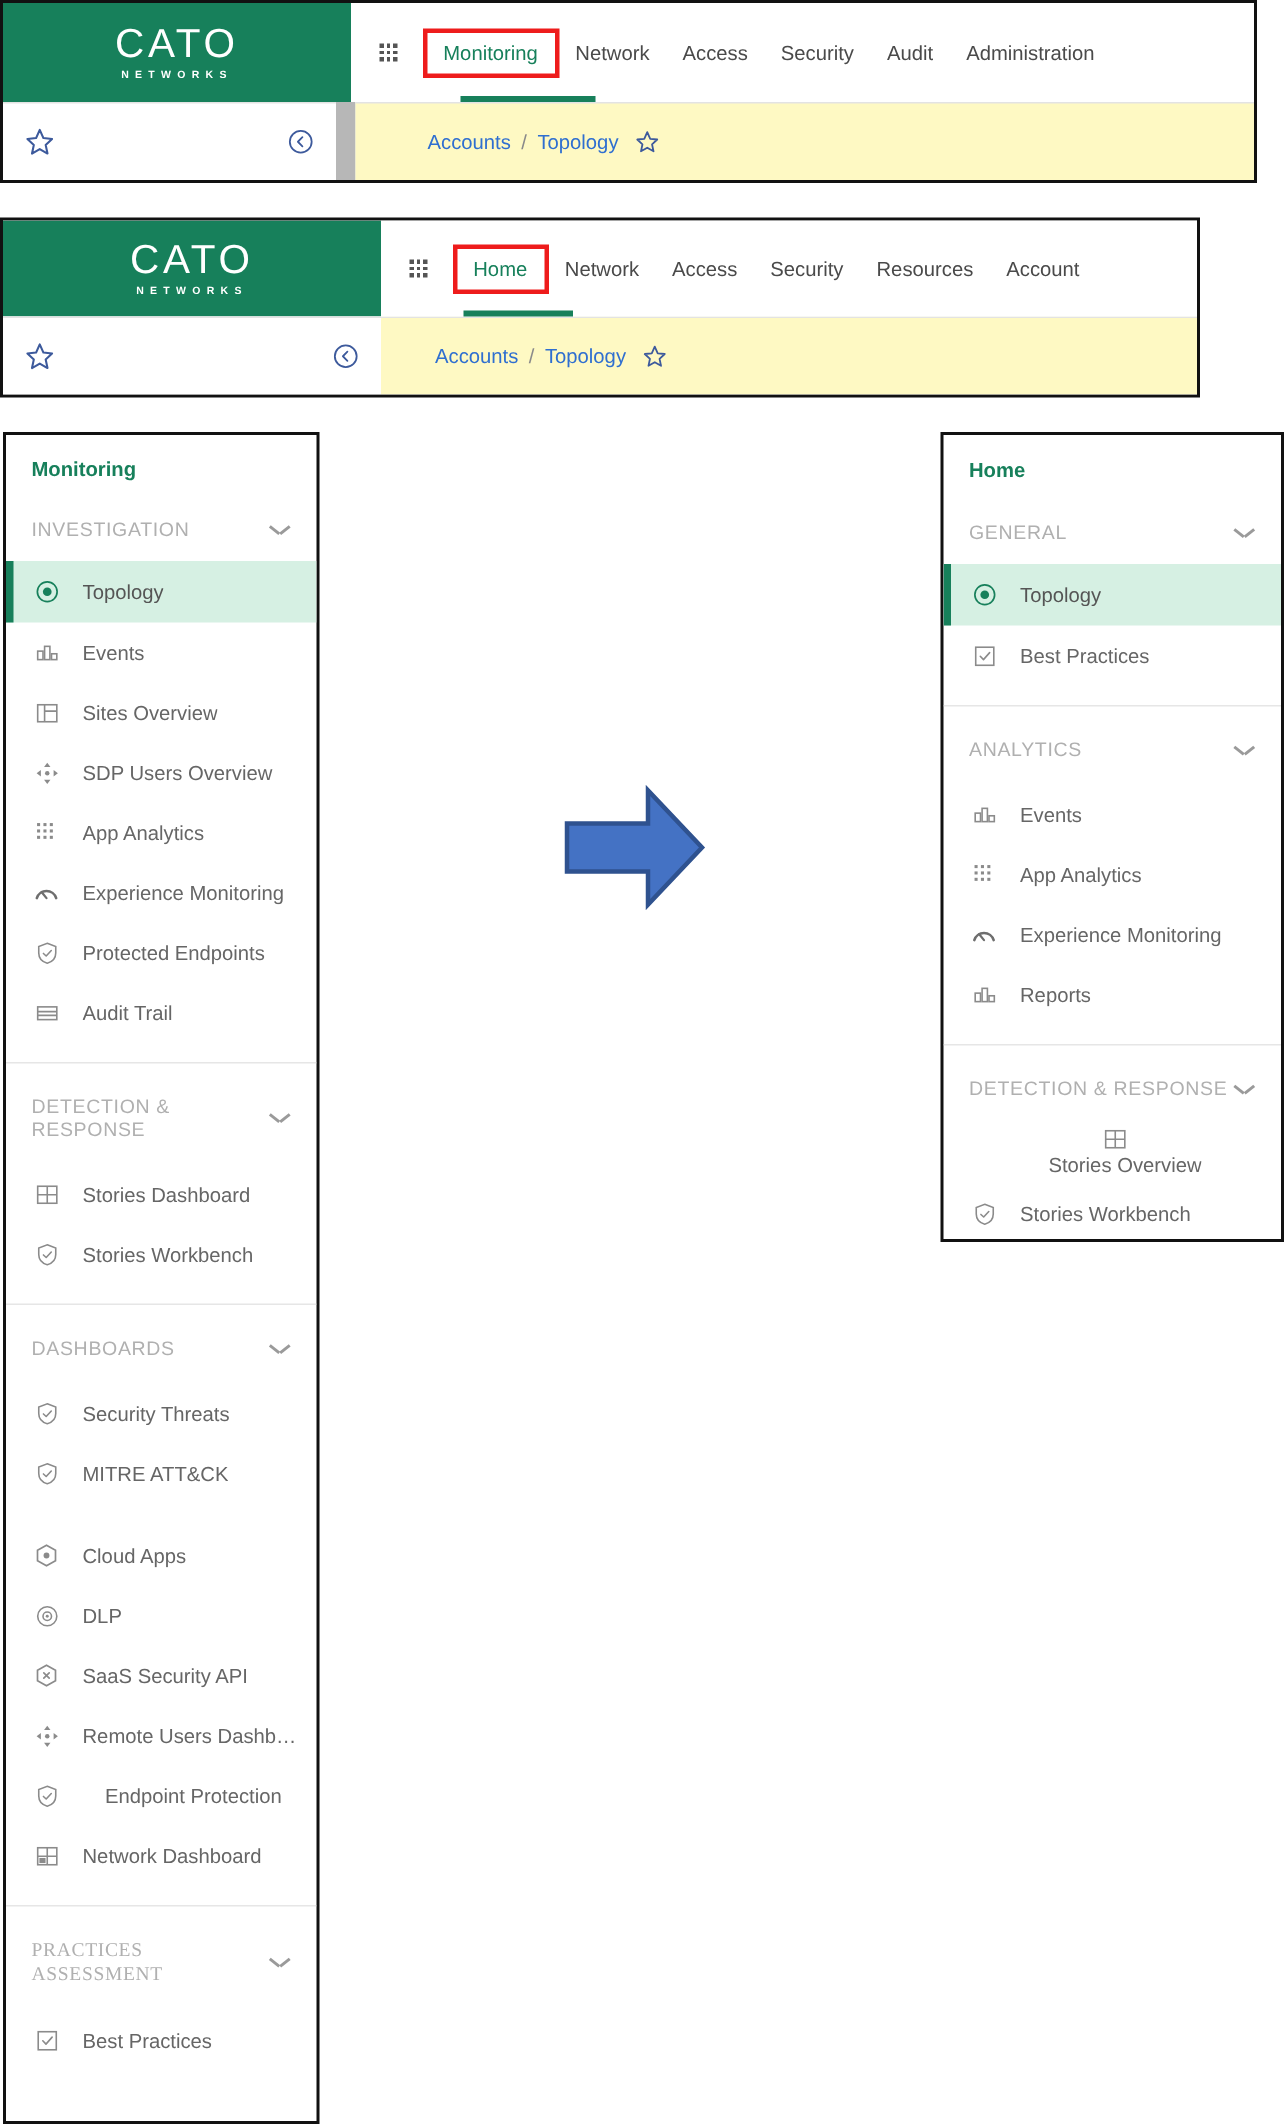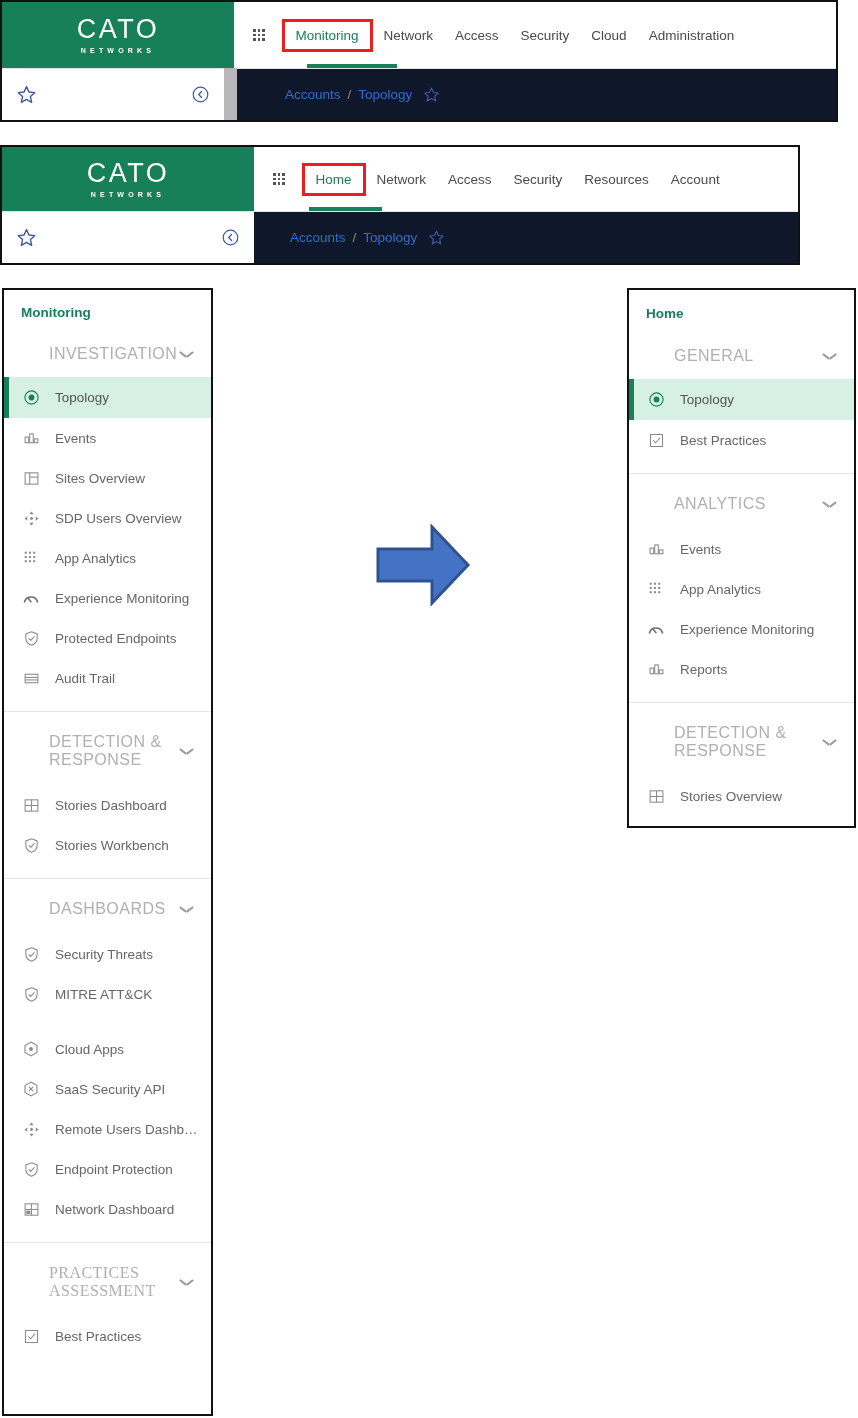--- a/index.html
+++ b/index.html
@@ -66,21 +66,21 @@
   
   .hdr-sub { display: flex; flex: 1 1 auto; }
   .sub-left {
     background: #fff; display: flex; align-items: center;
     justify-content: space-between; flex: 0 0 auto;
     padding: 0 14px;
     border-top: 1px solid #e3e3e3;
   }
   .sub-divider { background: #b7b7b7; flex: 0 0 auto; }
   .sub-right {
-    background: #0f172a; flex: 1 1 auto;
+    background: #fef9c3; flex: 1 1 auto;
     display: flex; align-items: center;
     padding-left: 48px;
     border-top: 1px solid #e3e3e3;
   }
   .crumb { font-size: 13.5px; color: #2f6fd0; }
   .crumb-sep { font-size: 13.5px; color: #8a8a8a; margin: 0 7px; }
   .star { display: inline-block; }
   .star svg { display: block; }
   .collapse-btn svg { display: block; }
 
@@ -91,21 +91,21 @@
     background: #fff;
     overflow: hidden;
   }
   .menu-title {
     color: #17805b; font-size: 13.5px; font-weight: 700;
     padding-left: 17px;
   }
   .menu-group-head {
     display: flex; align-items: center; justify-content: space-between;
     padding: 0 18px 0 17px;
-    color: #b0b0b0; font-size: 16px; letter-spacing: 0.45px; margin-left: 28px;
+    color: #b0b0b0; font-size: 13px; letter-spacing: 0.45px;
   }
   .chev { width: 13px; height: 8px; position: relative; flex: 0 0 auto; }
   .chev:before, .chev:after {
     content: ""; position: absolute; top: 1px;
     width: 8px; height: 1.6px; background: #9a9a9a;
   }
   .chev:before { left: 0; transform: rotate(38deg); transform-origin: left center; }
   .chev:after  { right: 0; transform: rotate(-38deg); transform-origin: right center; }
 
   .menu-row {
@@ -164,21 +164,21 @@
                 <i></i>
                 <i></i>
                 <i></i>
               </span>
           </span>
         </span>
         <span class="nav-item active">Monitoring</span>
         <span class="nav-item">Network</span>
         <span class="nav-item">Access</span>
         <span class="nav-item">Security</span>
-        <span class="nav-item">Cloud</span>
+        <span class="nav-item">Audit</span>
         <span class="nav-item">Administration</span>
         <span class="active-underline" style="left:73px; bottom:0; width:90px;"></span>
       </div>
     </div>
     <div class="hdr-sub">
       <div class="sub-left" style="width:222px;">
         <span class="star">
           <svg width="21" height="21" viewBox="0 0 24 24" fill="none" stroke="#3d5a9c" stroke-width="1.6" stroke-linejoin="round">
             <polygon points="12,3 14.8,9.2 21.4,9.9 16.5,14.4 17.9,21 12,17.6 6.1,21 7.5,14.4 2.6,9.9 9.2,9.2"></polygon>
           </svg>
@@ -416,41 +416,51 @@
       <span class="ico">
         <svg width="18" height="18" viewBox="0 0 24 24" fill="none" stroke="#8b8b8b" stroke-width="1.5">
           <polygon points="12,2.8 20,7.4 20,16.6 12,21.2 4,16.6 4,7.4"></polygon>
           <circle cx="12" cy="12" r="2.6" fill="#8b8b8b" stroke="none"></circle>
         </svg>
       </span>
       <span class="lbl">Cloud Apps</span>
     </div>
     <div class="menu-row" style="height:40px;">
       <span class="ico">
+        <svg width="17" height="17" viewBox="0 0 24 24" fill="none" stroke="#8b8b8b" stroke-width="1.5">
+          <circle cx="12" cy="12" r="9"></circle>
+            <circle cx="12" cy="12" r="4"></circle>
+            <circle cx="12" cy="12" r="1.4" fill="#8b8b8b" stroke="none"></circle>
+        </svg>
+      </span>
+      <span class="lbl">DLP</span>
+    </div>
+    <div class="menu-row" style="height:40px;">
+      <span class="ico">
         <svg width="18" height="18" viewBox="0 0 24 24" fill="none" stroke="#8b8b8b" stroke-width="1.5">
           <polygon points="12,2.8 20,7.4 20,16.6 12,21.2 4,16.6 4,7.4"></polygon>
           <line x1="9.6" y1="9.6" x2="14.4" y2="14.4" stroke-linecap="round"></line>
           <line x1="14.4" y1="9.6" x2="9.6" y2="14.4" stroke-linecap="round"></line>
         </svg>
       </span>
       <span class="lbl">SaaS Security API</span>
     </div>
     <div class="menu-row" style="height:40px;">
       <span class="ico">
         <svg width="17" height="17" viewBox="0 0 24 24" fill="#8b8b8b">
           <polygon points="12,2 15,6 9,6"></polygon>
             <polygon points="12,22 15,18 9,18"></polygon>
           <polygon points="2,12 6,9 6,15"></polygon>
             <polygon points="22,12 18,9 18,15"></polygon>
           <circle cx="12" cy="12" r="2.1"></circle>
         </svg>
       </span>
       <span class="lbl" style="max-width:150px;">Remote Users Dashboa…</span>
     </div>
-    <div class="menu-row" style="height:40px;">
+    <div class="menu-row" style="height:40px;gap:15px;">
       <span class="ico">
         <svg width="17" height="17" viewBox="0 0 24 24" fill="none" stroke="#8b8b8b" stroke-width="1.5">
           <path d="M12 2.6 L20 5.6 v6.2 c0 5.2-3.6 8.4-8 9.6 -4.4-1.2-8-4.4-8-9.6 V5.6z"></path>
           <polyline points="8.4,12.2 11,14.6 15.8,9.4" stroke-linecap="round" stroke-linejoin="round"></polyline>
         </svg>
       </span>
       <span class="lbl">Endpoint Protection</span>
     </div>
     <div class="menu-row" style="height:40px;">
       <span class="ico">
@@ -566,21 +576,21 @@
       </span>
       <span class="lbl">Reports</span>
     </div>
 
     <div class="hr" style="margin-top:13px;"></div>
 
     <div class="menu-group-head" style="margin-top:21px;">
       <span>DETECTION &amp; RESPONSE</span>
       <span class="chev"></span>
     </div>
-    <div class="menu-row" style="height:40px; margin-top:16px;">
+    <div class="menu-row" style="height:40px; margin-top:16px;flex-direction:column;">
       <span class="ico">
         <svg width="17" height="17" viewBox="0 0 24 24" fill="none" stroke="#8b8b8b" stroke-width="1.5">
           <rect x="3" y="4" width="18" height="16"></rect>
             <line x1="12" y1="4" x2="12" y2="20"></line>
             <line x1="3" y1="12" x2="21" y2="12"></line>
         </svg>
       </span>
       <span class="lbl">Stories Overview</span>
     </div>
     <div class="menu-row" style="height:40px;">

